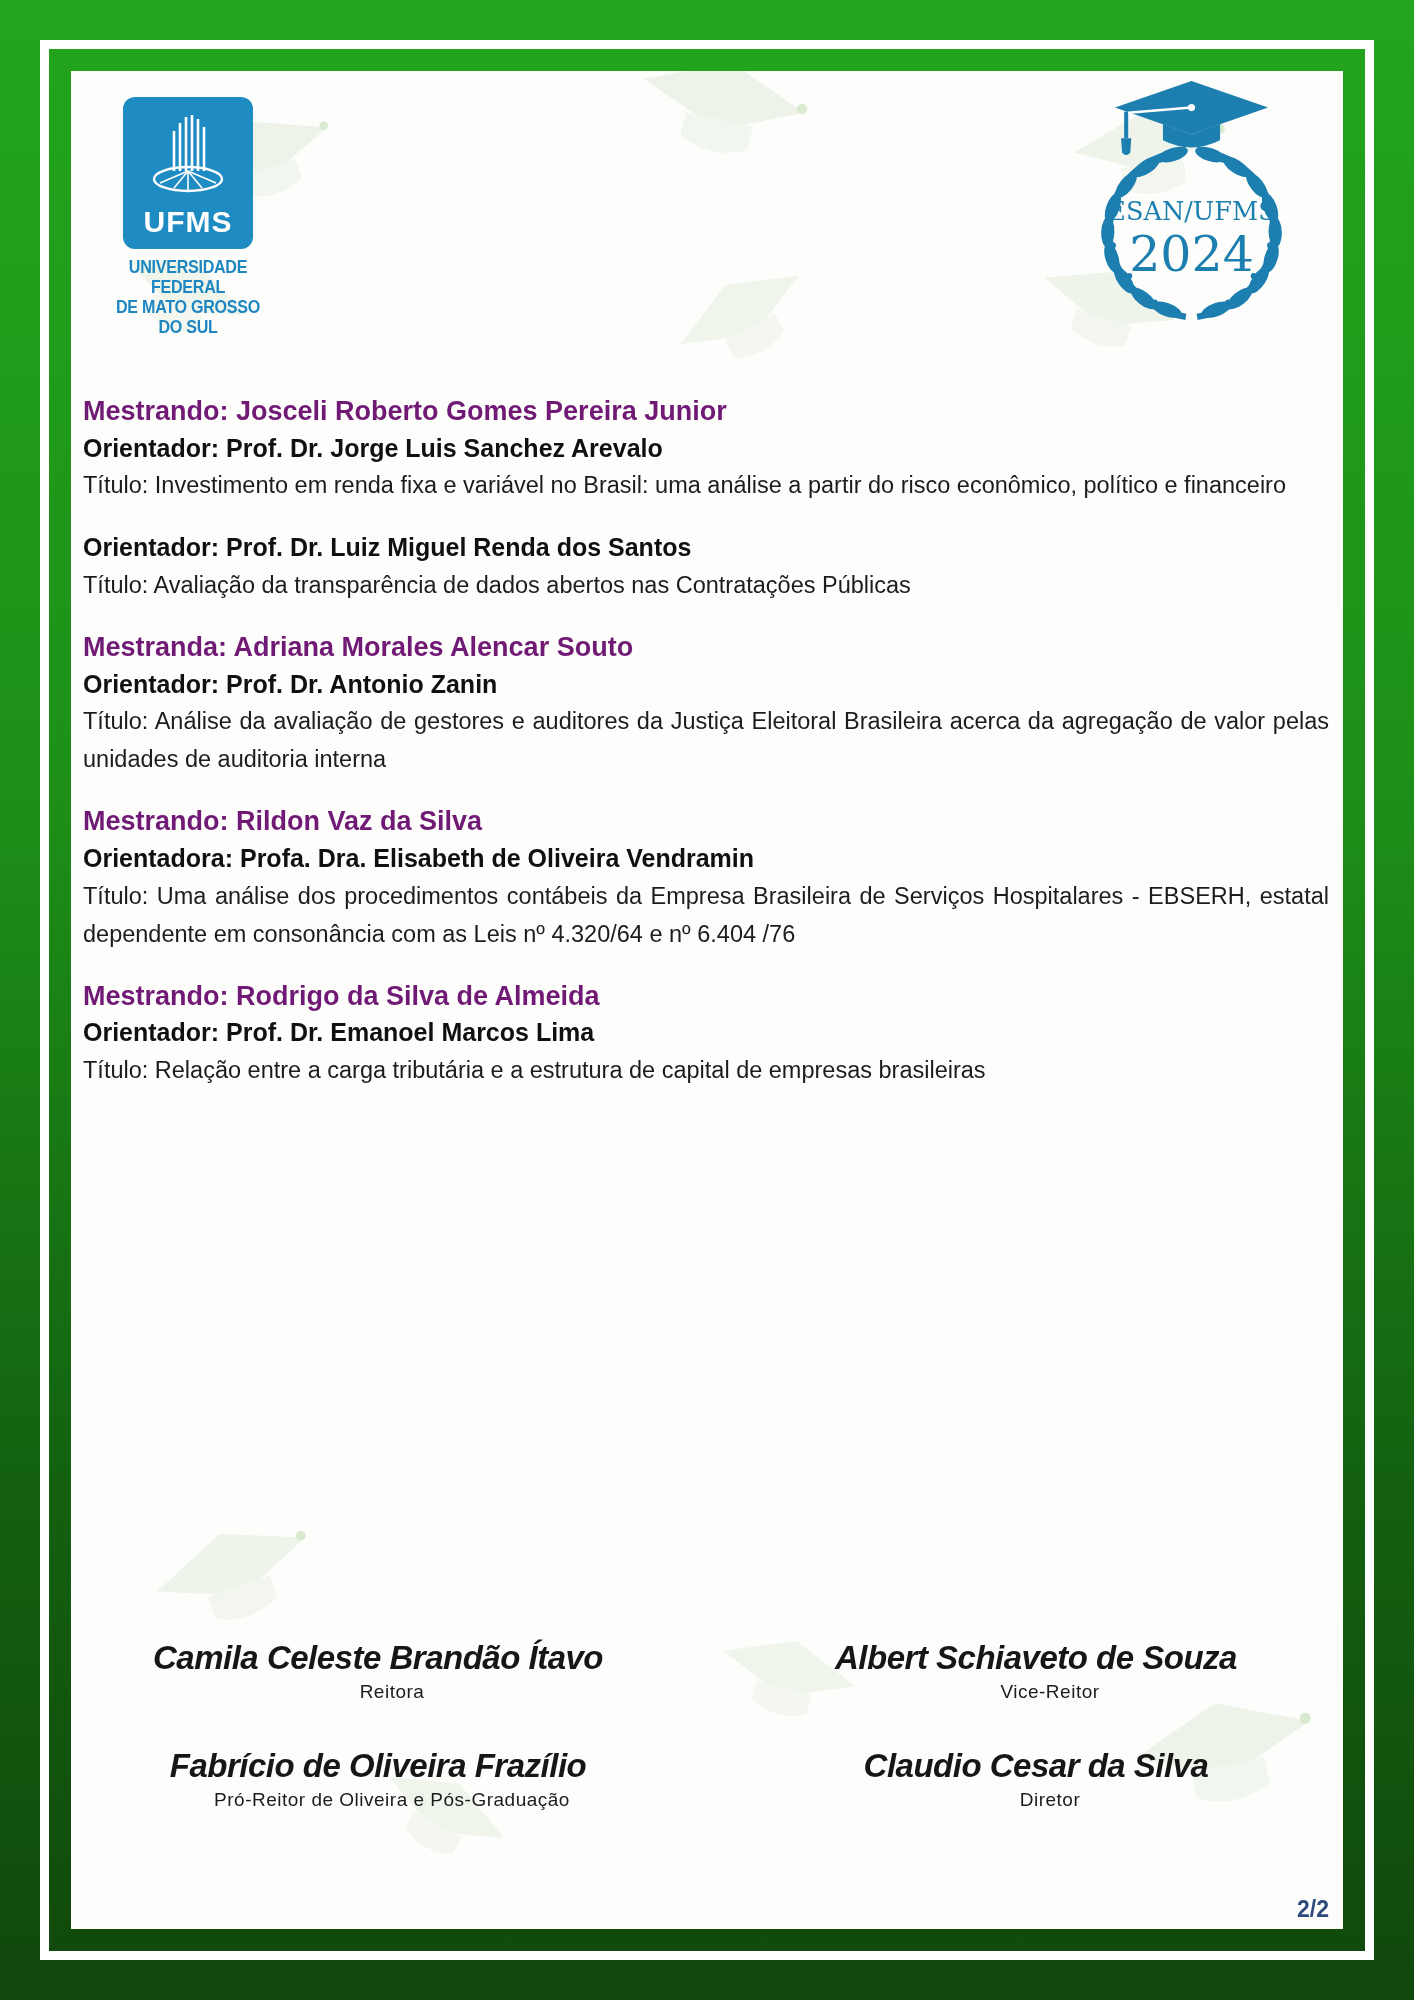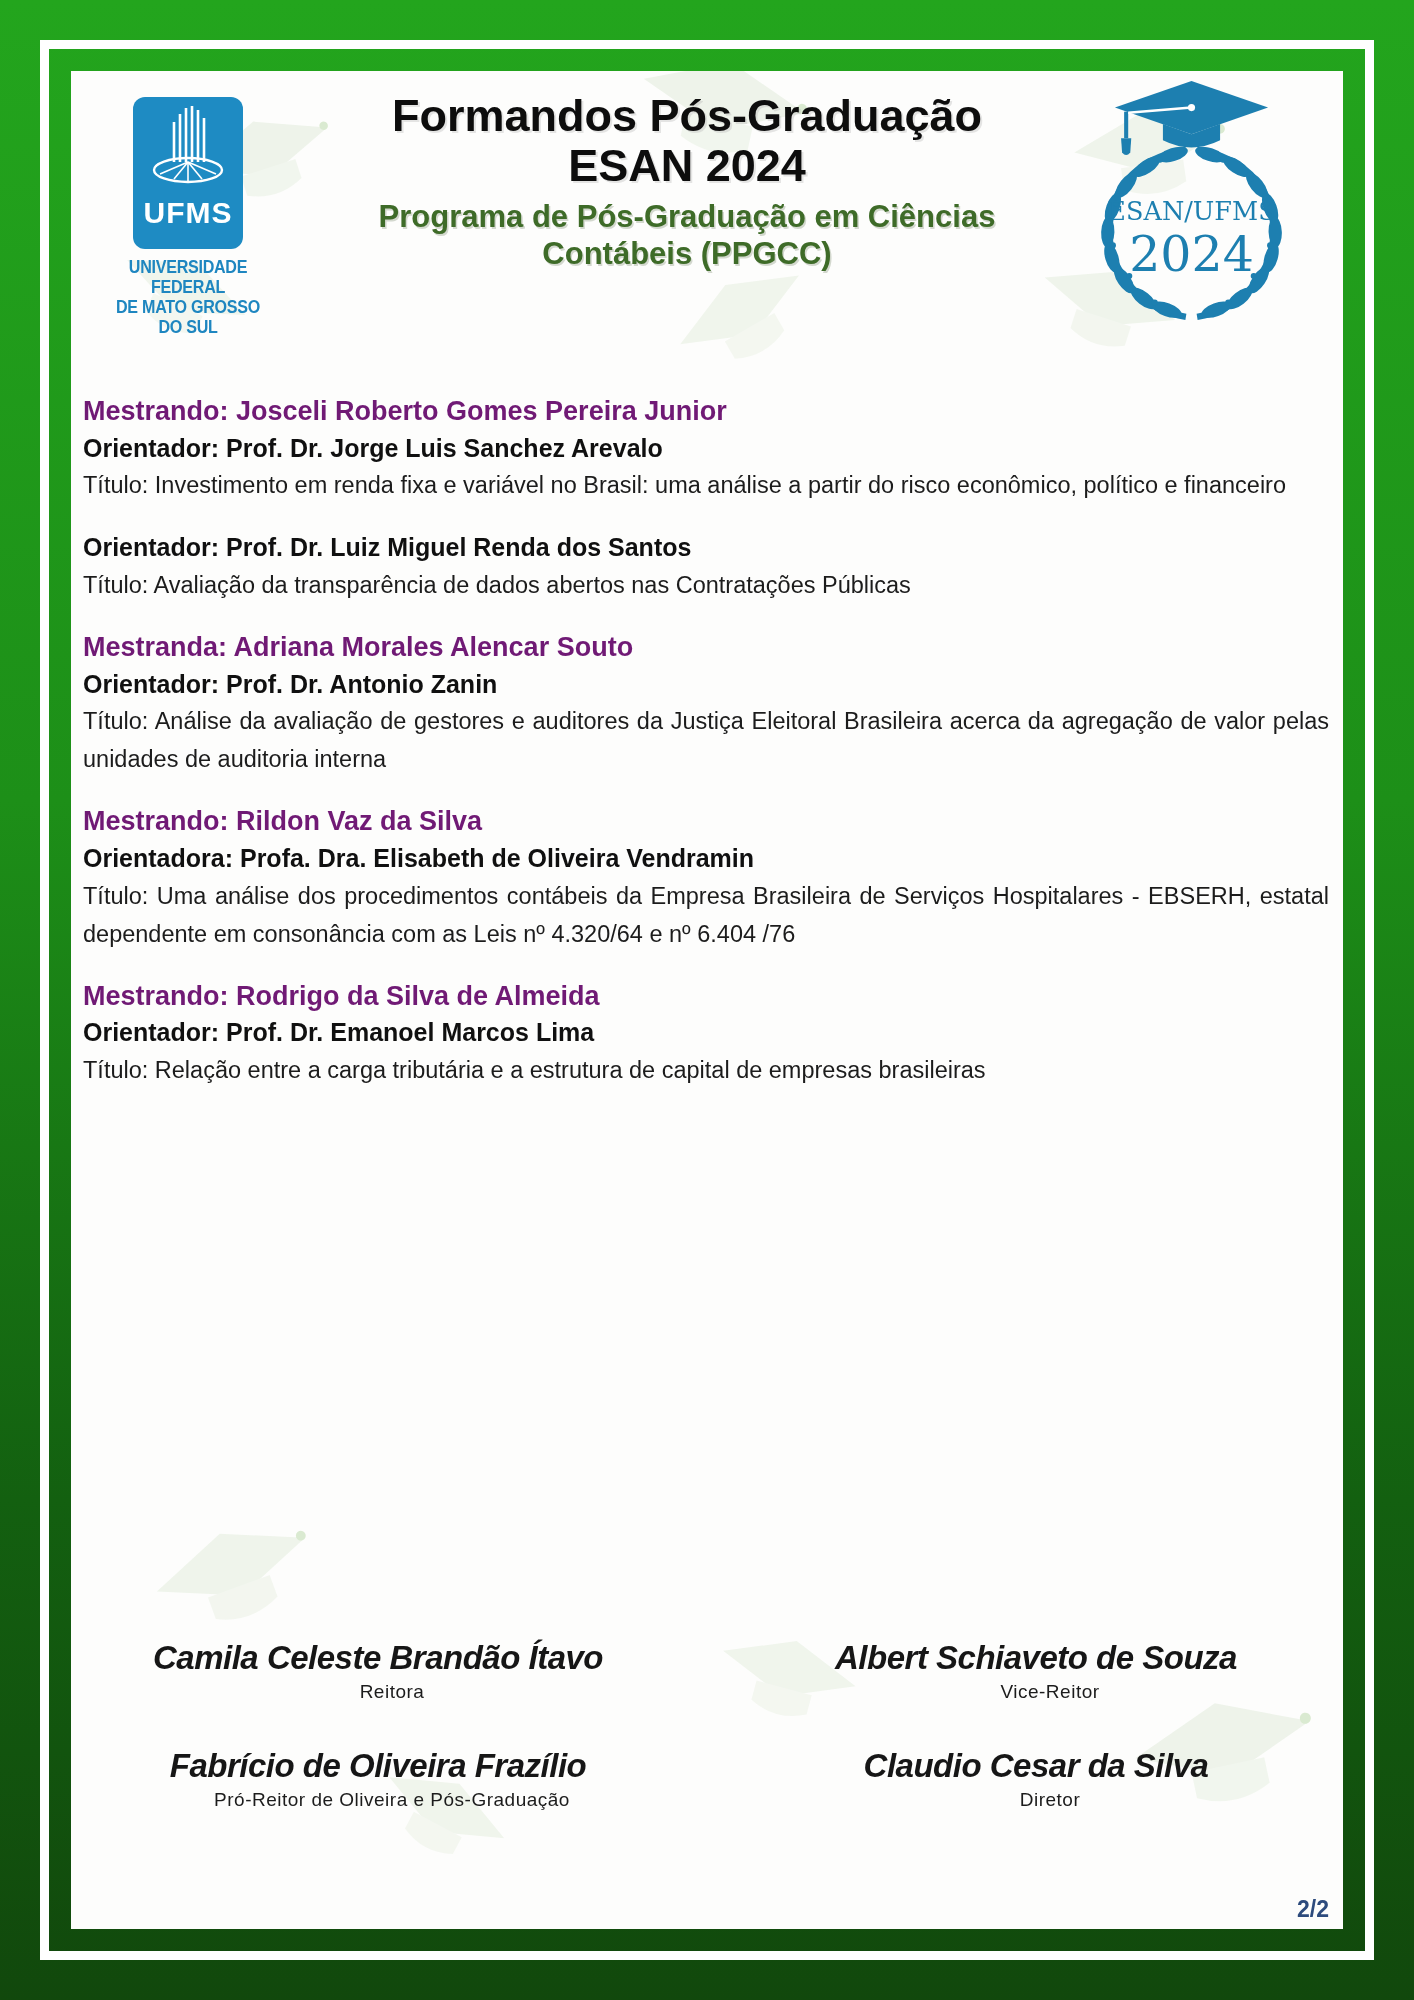--- a/index.html
+++ b/index.html
@@ -18,22 +18,22 @@
     position:absolute; inset:71px; background:#fdfdfc; overflow:hidden; z-index:1;
   }
 
   
   .wm { position:absolute; opacity:.55; pointer-events:none; }
   .wm svg { display:block; }
 
   
   .header { position:relative; height:240px; margin-top:20px; }
   .logo-block { position:absolute; left:28px; top:6px; width:178px; text-align:center; }
-  .logo-badge { width:110px; height:152px; margin:0 auto; background:#1e8bc3; border-radius:12px;
-    display:flex; flex-direction:column; align-items:center; justify-content:flex-end; padding-bottom:21px; }
+  .logo-badge { width:130px; height:152px; margin:0 auto; background:#1e8bc3; border-radius:12px;
+    display:flex; flex-direction:column; align-items:center; justify-content:flex-end; padding-bottom:12px; }
   .logo-badge svg { display:block; }
   .logo-acronym { color:#ffffff; font-weight:bold; font-size:30px; letter-spacing:1px; line-height:1; margin-top:2px; }
   .logo-inst { margin-top:8px; color:#1e86c0; font-weight:bold; font-size:17.5px; line-height:1.15;
     letter-spacing:-0.3px; transform:scaleX(.92); }
 
   .title-block { position:absolute; left:210px; right:250px; top:0; text-align:center; }
   .title-l1, .title-l2 {
     font-weight:800; color:#0d0d0d; font-size:45px; line-height:1.1; letter-spacing:0;
     text-shadow:2px 2px 0 rgba(180,180,180,.35);
   }
@@ -162,25 +162,20 @@
             </g>
           </svg>
           <div class="logo-acronym">UFMS</div>
         </div>
         <div class="logo-inst">
           <div>UNIVERSIDADE FEDERAL</div>
           <div>DE MATO GROSSO DO SUL</div>
         </div>
       </div>
 
-      <div class="title-block">
-        <div class="title-l1">Formandos Pós-Graduação</div>
-        <div class="title-l2">ESAN 2024</div>
-        <div class="subtitle">Programa de Pós-Graduação em Ciências Contábeis (PPGCC)</div>
-      </div>
 
       <div class="award-badge">
         <svg width="235" height="245" viewBox="0 0 220 240">
 
           <g fill="#1d7fb0">
             <polygon points="110,2 185,28 110,54 35,28"></polygon>
             <path d="M82 44 v16 q28 14 56 0 V44 L110 54 Z"></path>
             <line x1="46" y1="32" x2="46" y2="58" stroke="#1d7fb0" stroke-width="4"></line>
             <path d="M41 58 h10 l-1 14 q-4 5 -8 0 Z"></path>
             <circle cx="110" cy="28" r="3.5" fill="#ffffff"></circle>

